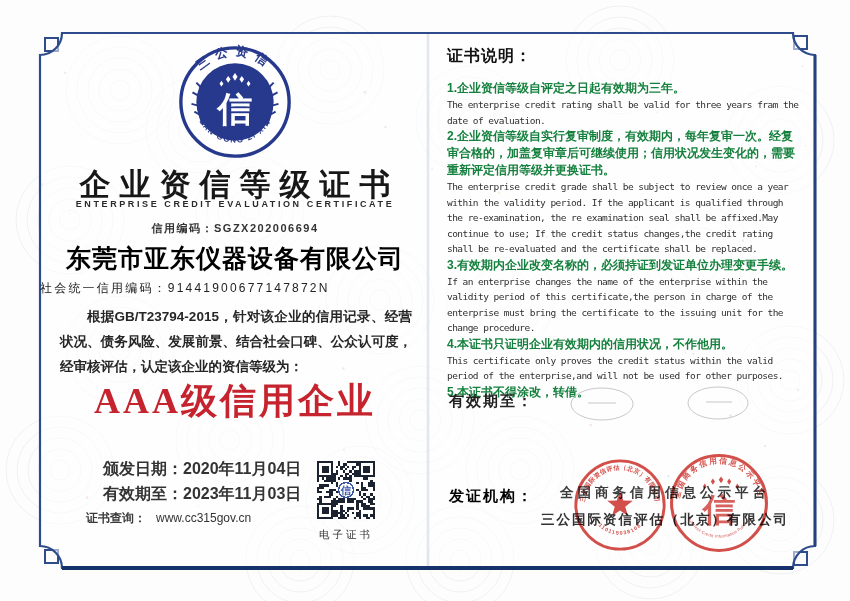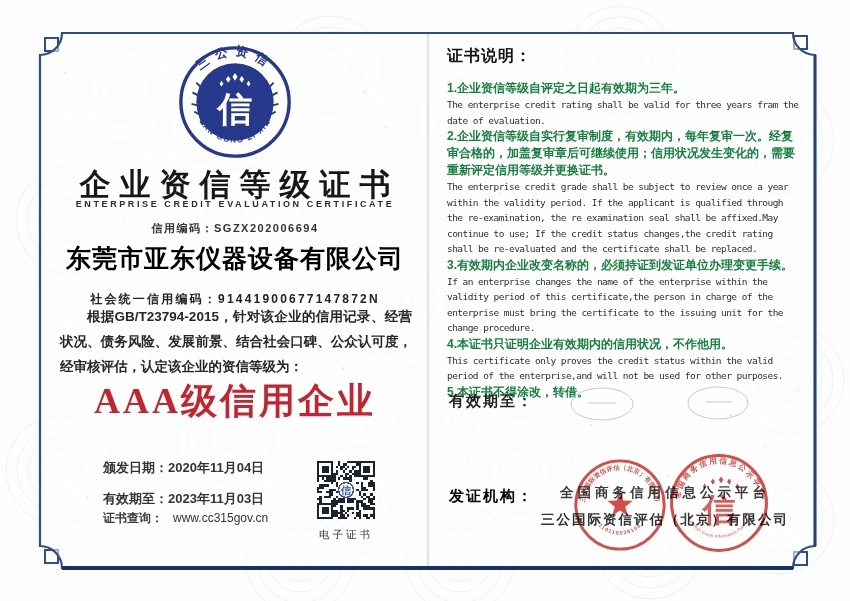--- a/index.html
+++ b/index.html
@@ -16,31 +16,31 @@
   #logo{left:177px;top:44px;width:116px;height:116px;z-index:2;}
   #title{left:40px;top:164px;width:390px;text-align:center;z-index:2;
          font-family:"Liberation Serif",serif;font-weight:900;font-size:31px;color:#171717;
          letter-spacing:9px;text-indent:9px;white-space:nowrap;}
   #title-en{left:40px;top:199px;width:390px;text-align:center;z-index:2;
          font-size:9px;font-weight:700;letter-spacing:2.6px;color:#2a2a2a;white-space:nowrap;}
   #credit-code{left:40px;top:221px;width:390px;text-align:center;z-index:2;
          font-size:11px;font-weight:600;letter-spacing:1.5px;color:#333;}
   #company{left:40px;top:242px;width:390px;text-align:center;z-index:2;
          font-size:25px;font-weight:700;color:#000000;letter-spacing:1px;white-space:nowrap;}
-  #uscc{left:40px;top:280px;width:390px;text-align:center;z-index:2;
-         font-size:12px;font-weight:700;letter-spacing:2.2px;color:#222;white-space:nowrap;margin-top:11px;}
+  #uscc{left:40px;top:280px;width:390px;text-align:left;z-index:2;
+         font-size:12px;font-weight:400;letter-spacing:2.2px;color:#222;white-space:nowrap;}
   #paragraph{left:60px;top:304px;width:352px;z-index:2;text-align:justify;text-indent:2em;
          font-size:13.5px;font-weight:700;color:#262626;line-height:25px;}
   #rating{left:40px;top:377px;width:390px;text-align:center;z-index:2;
          font-family:"Liberation Serif",serif;font-weight:900;font-size:36px;color:#c5242f;
          letter-spacing:3px;white-space:nowrap;}
-  .kv{z-index:2;font-size:13px;font-weight:700;color:#333;white-space:nowrap;}
+  .kv{z-index:2;font-size:16px;font-weight:700;color:#333;white-space:nowrap;}
   #issue-date{left:103px;top:459px;}
-  #valid-until{left:103px;top:484px;margin-top:6px;}
-  #query{left:103px;top:510px;font-size:12px;font-weight:600;color:#3a3a3a;}
+  #valid-until{left:103px;top:484px;}
+  #query{left:86px;top:510px;font-size:12px;font-weight:600;color:#3a3a3a;}
   #query .url{margin-left:10px;font-weight:400;color:#333;}
   #qr{left:317px;top:461px;width:58px;height:58px;z-index:2;}
   #qr-caption{left:305px;top:528px;width:82px;text-align:center;z-index:2;
          font-size:10.5px;letter-spacing:3px;color:#333;}
   
   #instr-heading{left:447px;top:46px;z-index:2;font-size:16px;font-weight:800;color:#111;letter-spacing:1px;}
   #instructions{left:447px;top:80px;width:352px;z-index:2;}
   #instructions .zh{font-size:12px;font-weight:700;color:#15803d;line-height:17px;}
   #instructions .en{font-family:"DejaVu Sans Mono",monospace;font-size:9.5px;letter-spacing:-0.55px;
          color:#2e2e2e;line-height:15.5px;}

